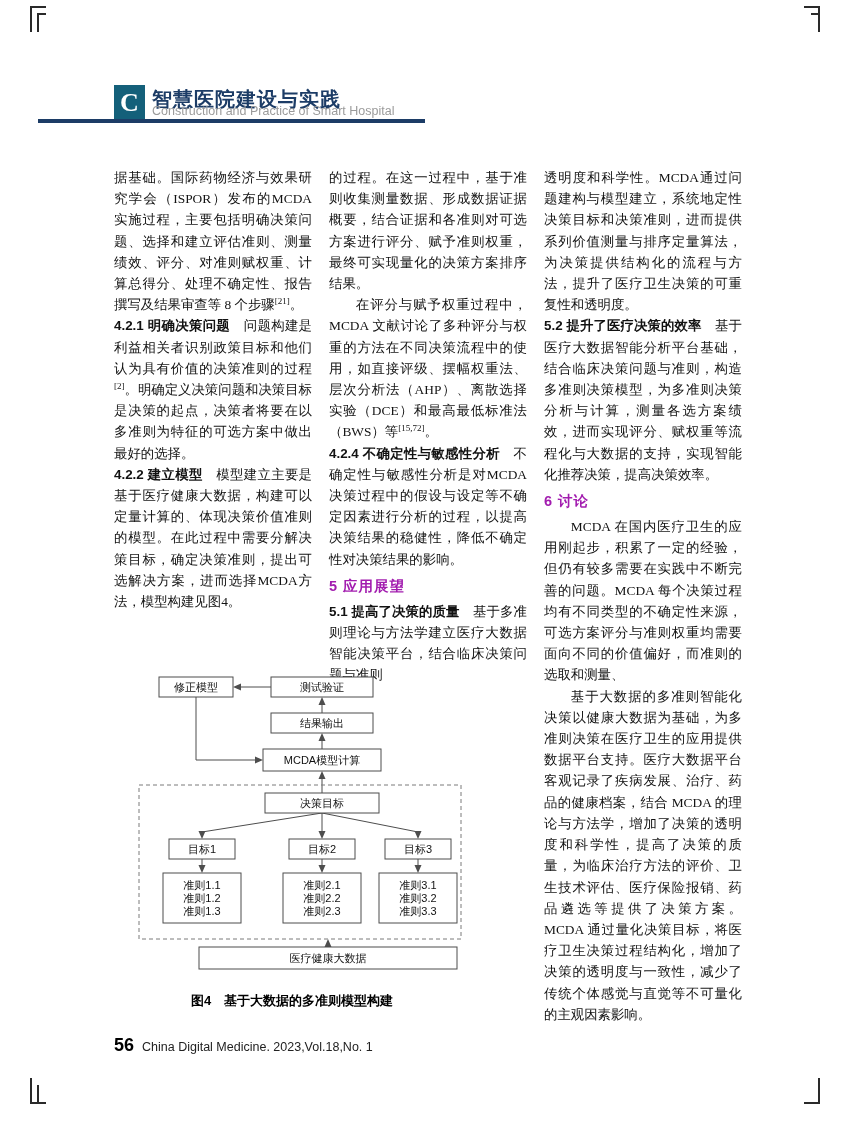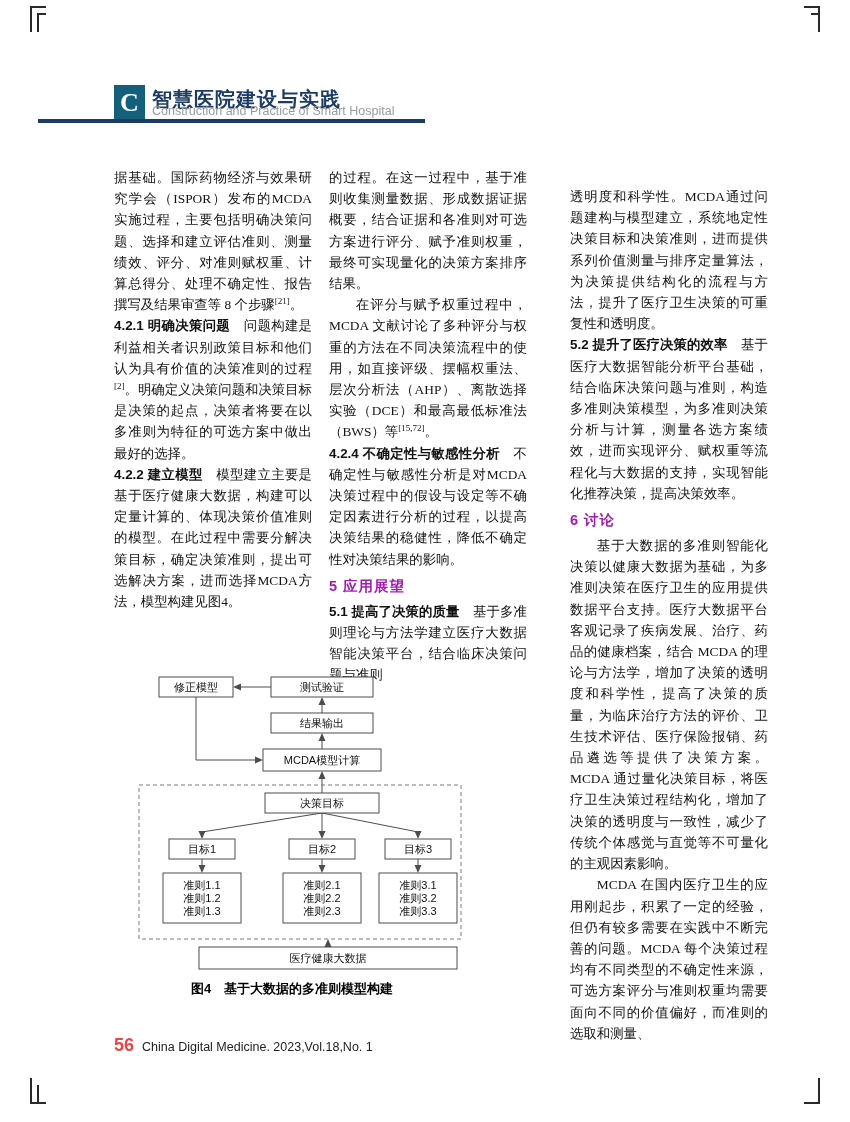--- a/index.html
+++ b/index.html
@@ -24,43 +24,43 @@
           font-size:26px; font-weight:700; font-family:"Liberation Serif", serif; }
   .title-cn { position:absolute; left:152px; top:86px; font-size:20px; font-weight:700;
               color:#1c3c66; font-family:"Liberation Sans", sans-serif; letter-spacing:1px; }
   .title-en { position:absolute; left:152px; top:104px; font-size:12.5px; color:#9b9b9b;
               font-family:"Liberation Sans", sans-serif; }
   .header-rule { position:absolute; left:38px; top:119px; width:387px; height:4px; background:#1c3c66; }
 
   
   .col { position:absolute; top:167px; width:198px; font-size:13.4px; line-height:21.2px;
          color:#121212; text-align:justify; }
-  .col-1 { left:114px; } .col-2 { left:329px; } .col-3 { left:570px;margin-top:19px; }
+  .col-1 { left:114px; } .col-2 { left:329px; } .col-3 { left:544px; }
   .para { text-align:justify; }
   .para b { font-family:Liberation Sans, sans-serif; font-weight:700; }
   .para.indent { text-indent:2em; }
   .para sup { font-size:9px; line-height:0; }
   .sec-heading { color:#a21caf; font-weight:700; font-family:"Liberation Sans", sans-serif;
                  font-size:14.5px; line-height:21px; margin:6px 0 4px 0; letter-spacing:1px; }
 
   
   .flowchart { position:absolute; left:113px; top:673px; width:358px; }
   .fc-boxes rect { fill:#ffffff; stroke:#4d4d4d; stroke-width:1; }
   .fc-boxes rect.dashed { fill:none; stroke:#7a7a7a; stroke-dasharray:4 3; }
   .fc-lines line, .fc-lines polyline { stroke:#4d4d4d; stroke-width:1; fill:none; }
   .fc-lines polygon { fill:#4d4d4d; }
   .fc-text text { font-size:11px; fill:#111; text-anchor:middle; dominant-baseline:central;
                   font-family:"Liberation Sans", sans-serif; }
-  .fig-caption { text-align:center; font-weight:700; font-size:13px; color:#000; margin-top:1px;
+  .fig-caption { text-align:center; font-weight:700; font-size:13px; color:#000; margin-top:13px;
                  font-family:"Liberation Sans", sans-serif; }
 
   
   .footer { position:absolute; left:114px; top:1035px; display:flex; align-items:baseline; gap:8px;
             font-family:"Liberation Sans", sans-serif; }
-  .page-num { font-size:18px; font-weight:700; color:#ef4444; }
+  .page-num { font-size:18px; font-weight:700; color:#000000; }
   .journal { font-size:12.5px; color:#222; }
 </style>
 </head>
 <body>
 
 <div class="page">
 
   <div class="crop tl-outer"></div>
   <div class="crop tl-inner"></div>
   <div class="crop tr-outer"></div>
@@ -86,22 +86,22 @@
       <p class="para"><span>的过程。在这一过程中，基于准则收集测量数据、形成数据证据概要，结合证据和各准则对可选方案进行评分、赋予准则权重，最终可实现量化的决策方案排序结果。</span></p>
       <p class="para indent"><span>在评分与赋予权重过程中，MCDA 文献讨论了多种评分与权重的方法在不同决策流程中的使用，如直接评级、摆幅权重法、层次分析法（AHP）、离散选择实验（DCE）和最高最低标准法（BWS）等</span><sup>[15,72]</sup><span>。</span></p>
       <p class="para"><b>4.2.4 不确定性与敏感性分析</b><span>　不确定性与敏感性分析是对MCDA决策过程中的假设与设定等不确定因素进行分析的过程，以提高决策结果的稳健性，降低不确定性对决策结果的影响。</span></p>
       <div class="sec-heading"><span>5 应用展望</span></div>
       <p class="para"><b>5.1 提高了决策的质量</b><span>　基于多准则理论与方法学建立医疗大数据智能决策平台，结合临床决策问题与准则</span></p>
     </div>
   <div class="col col-3">
       <p class="para"><span>透明度和科学性。MCDA通过问题建构与模型建立，系统地定性决策目标和决策准则，进而提供系列价值测量与排序定量算法，为决策提供结构化的流程与方法，提升了医疗卫生决策的可重复性和透明度。</span></p>
       <p class="para"><b>5.2 提升了医疗决策的效率</b><span>　基于医疗大数据智能分析平台基础，结合临床决策问题与准则，构造多准则决策模型，为多准则决策分析与计算，测量各选方案绩效，进而实现评分、赋权重等流程化与大数据的支持，实现智能化推荐决策，提高决策效率。</span></p>
       <div class="sec-heading"><span>6 讨论</span></div>
+      <p class="para indent"><span>MCDA 在国内医疗卫生的应用刚起步，积累了一定的经验，但仍有较多需要在实践中不断完善的问题。MCDA 每个决策过程均有不同类型的不确定性来源，可选方案评分与准则权重均需要面向不同的价值偏好，而准则的选取和测量、</span></p>
       <p class="para indent"><span>基于大数据的多准则智能化决策以健康大数据为基础，为多准则决策在医疗卫生的应用提供数据平台支持。医疗大数据平台客观记录了疾病发展、治疗、药品的健康档案，结合 MCDA 的理论与方法学，增加了决策的透明度和科学性，提高了决策的质量，为临床治疗方法的评价、卫生技术评估、医疗保险报销、药品遴选等提供了决策方案。MCDA 通过量化决策目标，将医疗卫生决策过程结构化，增加了决策的透明度与一致性，减少了传统个体感觉与直觉等不可量化的主观因素影响。</span></p>
-      <p class="para indent"><span>MCDA 在国内医疗卫生的应用刚起步，积累了一定的经验，但仍有较多需要在实践中不断完善的问题。MCDA 每个决策过程均有不同类型的不确定性来源，可选方案评分与准则权重均需要面向不同的价值偏好，而准则的选取和测量、</span></p>
     </div>
 
   <div class="flowchart">
     <svg width="358" height="302" viewBox="0 0 358 302" xmlns="http://www.w3.org/2000/svg">
       <g class="fc-lines">
 
         <line x1="158" y1="14" x2="128" y2="14"></line>
         <polygon points="120,14 128,10.5 128,17.5"></polygon>
 
         <polyline points="83,24 83,87 142,87"></polyline>

